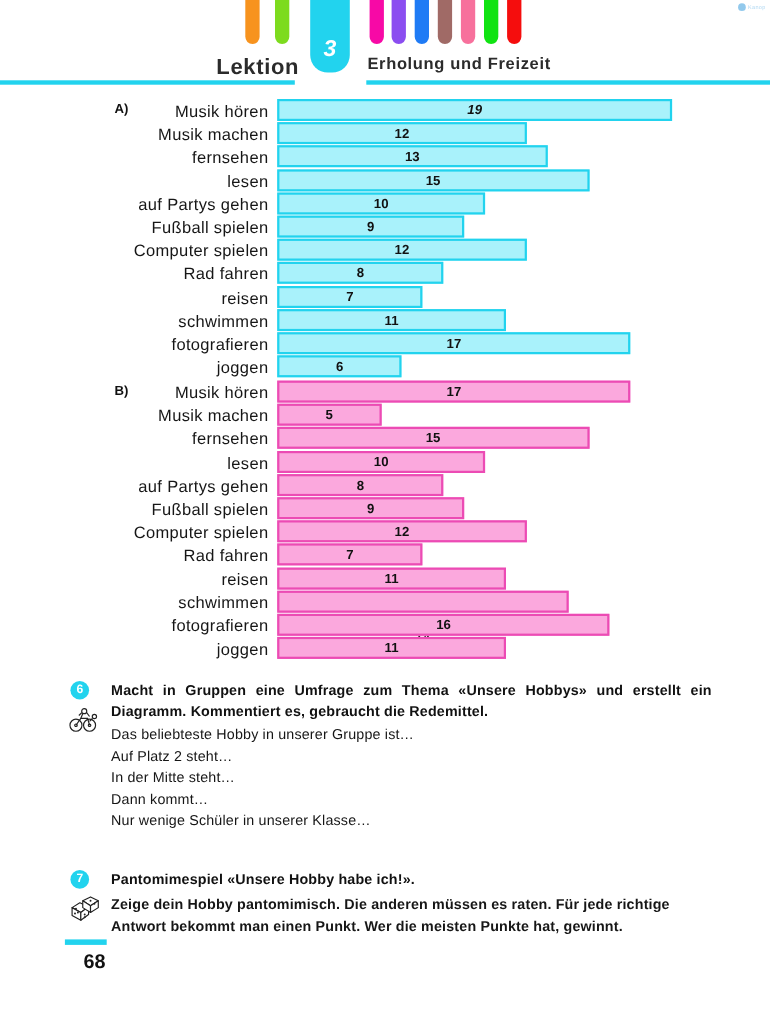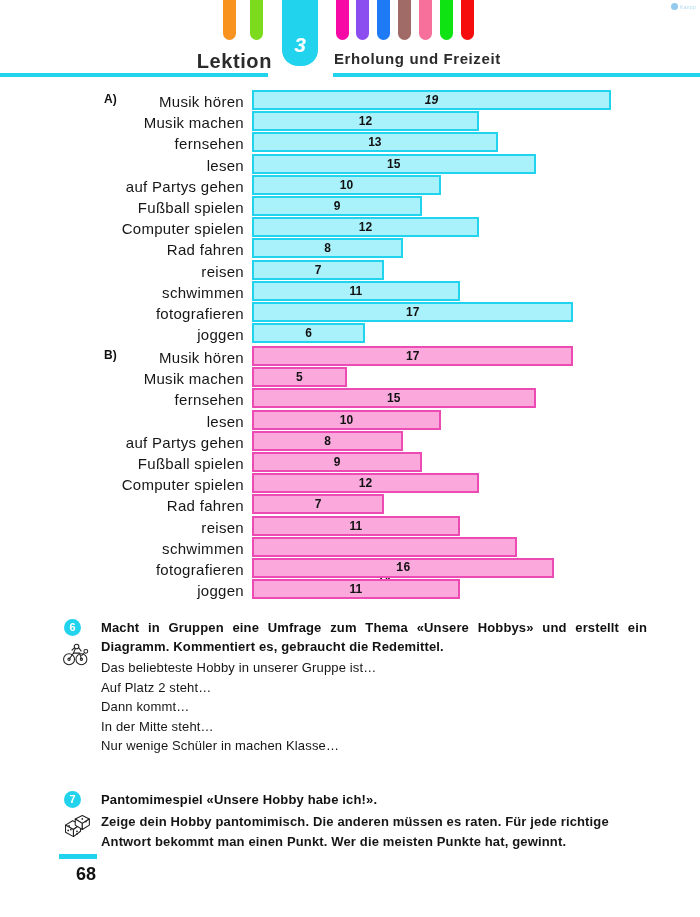--- a/index.html
+++ b/index.html
@@ -390,21 +390,21 @@
         <div class="bar-value" style="left: 340.95px;">11</div>
       </div>
       <div class="bar-row">
         <div class="bar-label">schwimmen</div>
         <div class="bar" style="width: 264.6px;"></div>
         <div class="bar-value" style="left: 369.3px; margin-top: 33px;">14</div>
       </div>
       <div class="bar-row">
         <div class="bar-label">fotografieren</div>
         <div class="bar" style="width: 302.4px;"></div>
-        <div class="bar-value" style="left: 388.2px; font-family: Liberation Mono, monospace;">16</div>
+        <div class="bar-value" style="left: 388.2px;">16</div>
       </div>
       <div class="bar-row">
         <div class="bar-label">joggen</div>
         <div class="bar" style="width: 207.9px;"></div>
         <div class="bar-value" style="left: 340.95px;">11</div>
       </div>
     </div>
 </div>
 
 <div class="exercise" id="ex-6">
@@ -423,23 +423,23 @@
         <path d="M19 8 L22 12"></path>
         <circle cx="27" cy="12" r="2.2"></circle>
         <path d="M25 14 L22 17"></path>
       </g>
     </svg>
   </div>
   <div class="ex-head">Macht in Gruppen eine Umfrage zum Thema «Unsere Hobbys» und erstellt ein Diagramm. Kommentiert es, gebraucht die Redemittel.</div>
   <div class="ex-body" id="ex6-body" style="top:40px">
       <span class="ln">Das beliebteste Hobby in unserer Gruppe ist…</span>
       <span class="ln">Auf Platz 2 steht…</span>
+      <span class="ln">In der Mitte steht…</span>
       <span class="ln">Dann kommt…</span>
-      <span class="ln">In der Mitte steht…</span>
-      <span class="ln">Nur wenige Schüler in machen Klasse…</span>
+      <span class="ln">Nur wenige Schüler in unserer Klasse…</span>
     </div>
 </div>
 
 <div class="exercise" id="ex-7">
   <div class="ex-num">7</div>
   <div class="ex-icon">
     <svg viewBox="0 0 34 30" width="30" height="28">
       <g fill="#fff" stroke="#222" stroke-width="1.2" stroke-linejoin="round">
         <path d="M4 14 L12 9 L21 13 L13 19 Z"></path>
         <path d="M4 14 L13 19 L13 27 L4 22 Z"></path>

